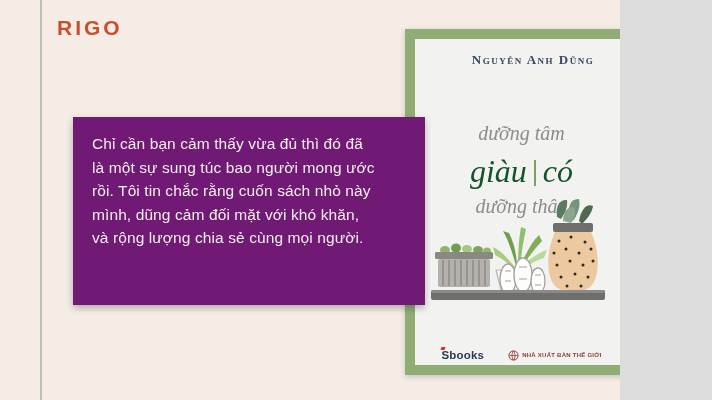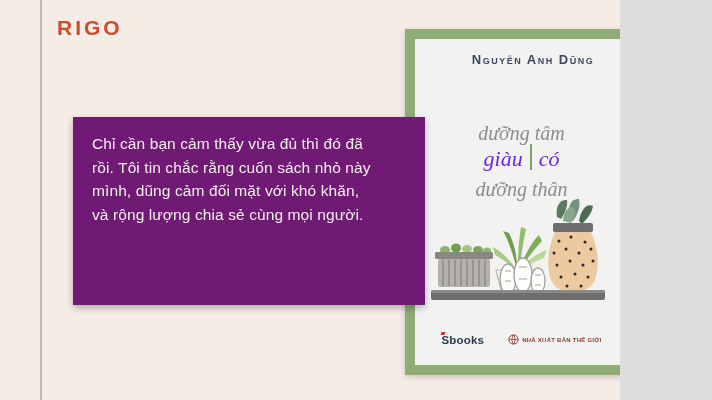--- a/index.html
+++ b/index.html
@@ -12,40 +12,40 @@
     position:absolute;left:57px;top:16px;font-size:21px;font-weight:800;
     letter-spacing:3px;color:#c94e2c;
   }
   
   .book{
     position:absolute;left:405px;top:29px;width:233px;height:346px;
     box-sizing:border-box;background:#f2f2f0;border:10px solid #8fad74;
     box-shadow:0 2px 6px rgba(0,0,0,.18);z-index:1;
   }
   .book-author{
-    margin-top:13px;text-align:center;font-family:Liberation Sans, sans-serif;
+    margin-top:13px;text-align:center;font-family:Liberation Serif, serif;
     font-variant:small-caps;font-weight:600;font-size:13px;letter-spacing:1.5px;
     color:#3c4862;
     padding-left:23px;
   }
   .title-block{
     position:absolute;top:84px;left:0;right:0;text-align:center;
     font-family:Liberation Serif, serif;font-style:italic;line-height:1;
   }
   .t-gray{font-size:20px;color:#8c8c8c;font-weight:400;}
-  .t-green{font-size:22px;color:#6d28d9;margin-top:1px;}
+  .t-green{font-size:32px;color:#14532d;margin-top:12px;}
   .t-tan{font-size:30px;color:#c2a05e;margin-top:2px;}
   .t-line3{margin-top:9px;}
   .vbar{display:inline-block;width:2px;margin:0 7px;}
   .vbar.green{height:26px;background:#7fa065;vertical-align:-4px;}
   .vbar.tan{height:30px;background:#c2a05e;vertical-align:-3px;}
   .plants{position:absolute;left:14px;top:158px;}
   .book-footer{
-    position:absolute;bottom:19px;left:0;right:0;display:flex;
-    justify-content:center;align-items:flex-start;gap:24px;
+    position:absolute;bottom:4px;left:0;right:0;display:flex;
+    justify-content:center;align-items:center;gap:24px;
   }
   .sbooks{
     position:relative;font-size:11.5px;font-weight:800;color:#2b3a55;
     letter-spacing:.2px;
   }
   .sbooks-tick{
     position:absolute;left:0px;top:-2px;width:4px;height:3px;background:#d0342c;
     transform:skewX(-18deg);
   }
   .publisher{display:flex;align-items:center;gap:3px;}
@@ -165,18 +165,19 @@
           <line x1="1.5" y1="5.5" x2="9.5" y2="5.5" stroke="#8a3b34" stroke-width=".8"></line>
           <path d="M5.5 1 C3.5 3 3.5 8 5.5 10 C7.5 8 7.5 3 5.5 1Z" fill="none" stroke="#8a3b34" stroke-width=".8"></path>
         </svg>
         <span class="publisher-name">NHÀ XUẤT BẢN THẾ GIỚI</span>
       </span>
     </div>
   </div>
 
   <div class="quote-box">
     <div class="quote-line">Chỉ cần bạn cảm thấy vừa đủ thì đó đã</div>
+    <div class="quote-line">là một sự sung túc bao người mong ước</div>
     <div class="quote-line">rồi. Tôi tin chắc rằng cuốn sách nhỏ này</div>
     <div class="quote-line">mình, dũng cảm đối mặt với khó khăn,</div>
     <div class="quote-line">và rộng lượng chia sẻ cùng mọi người.</div>
   </div>
 
 </div>
 
 </body></html>

